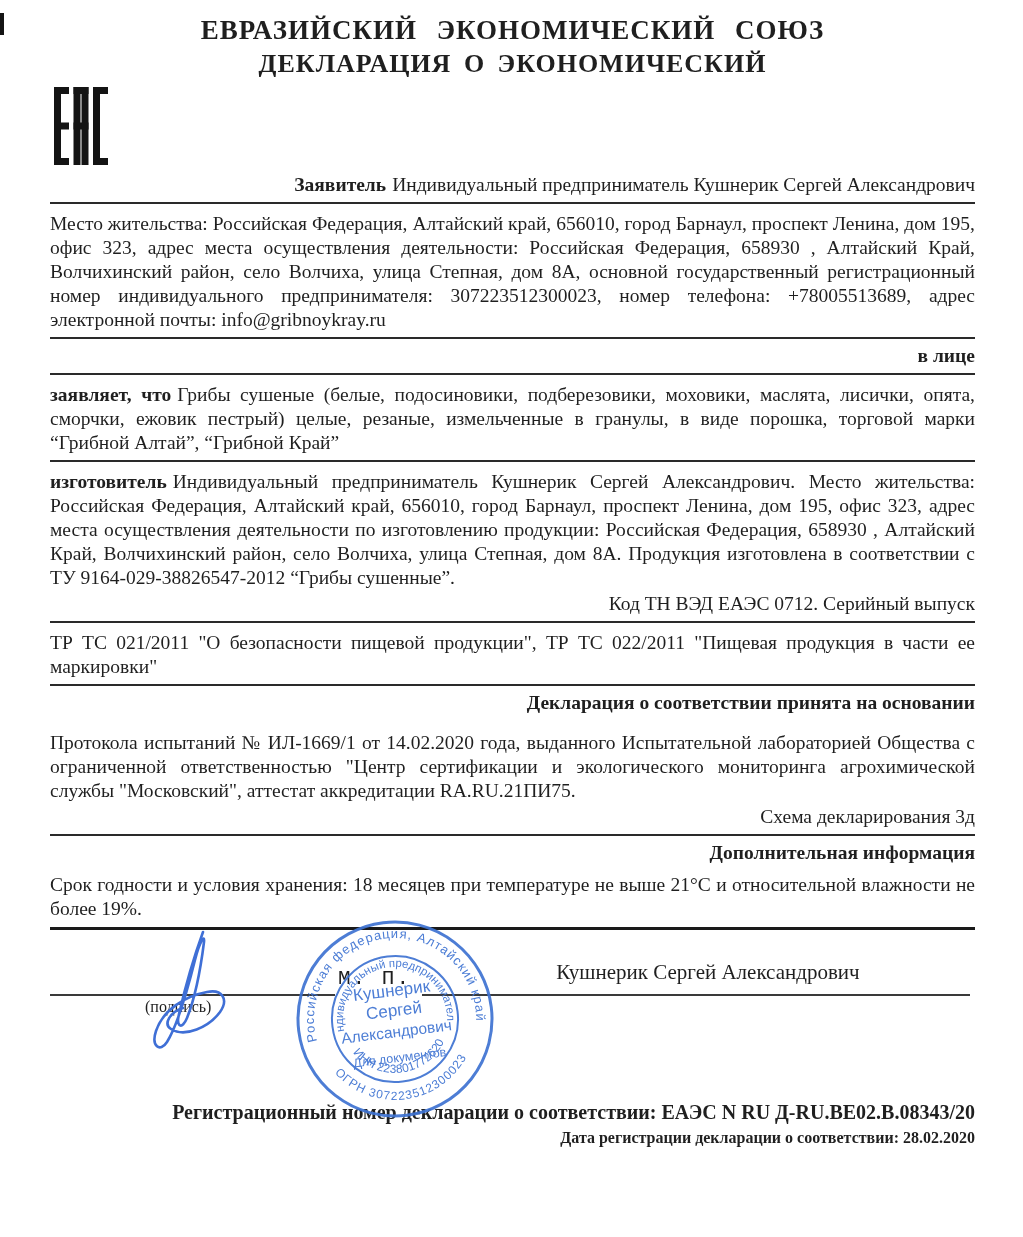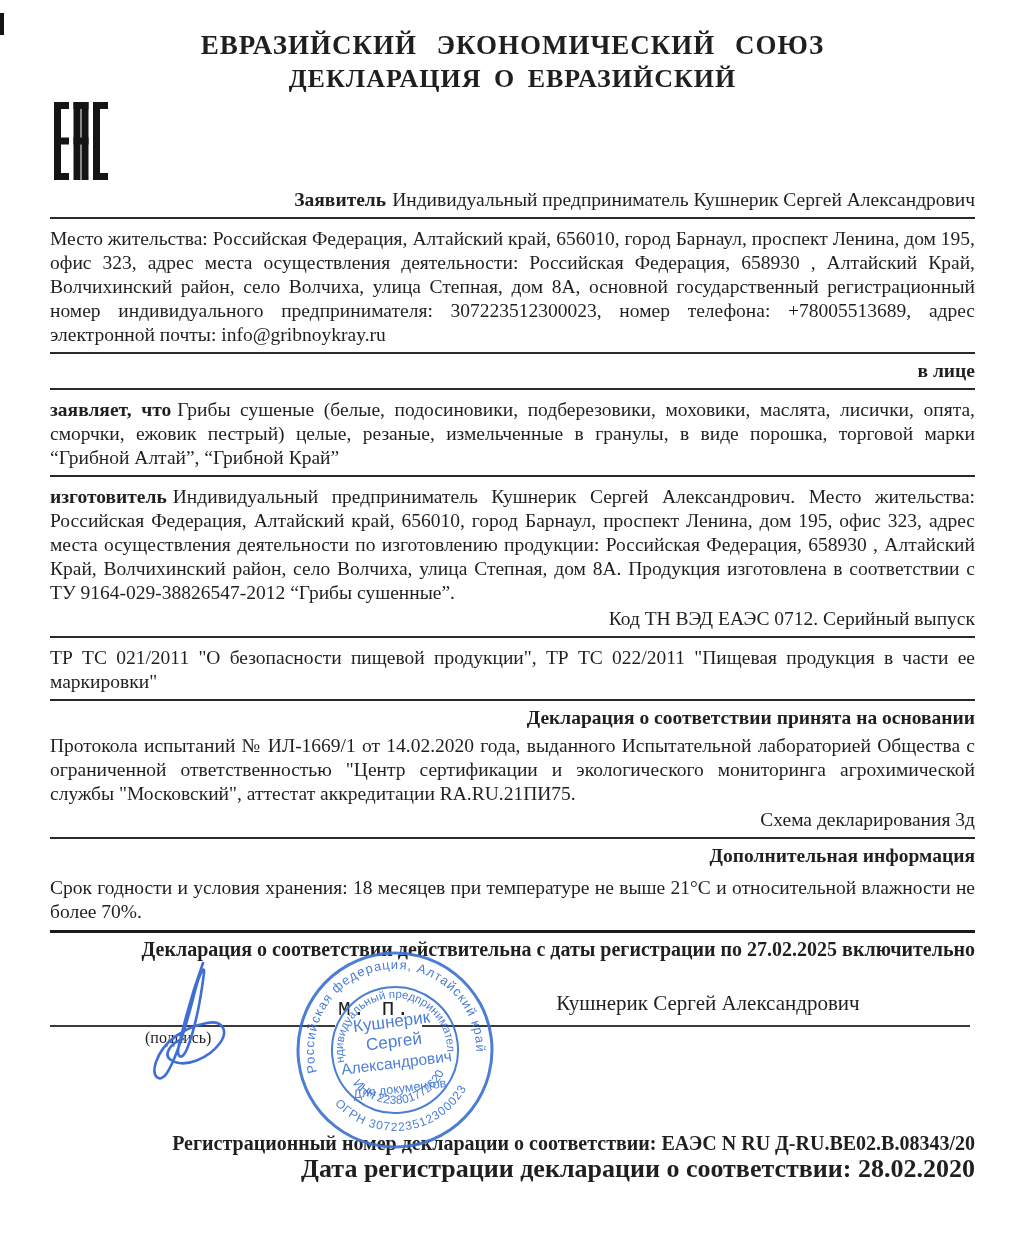--- a/index.html
+++ b/index.html
@@ -4,21 +4,21 @@
 <style>
   html,body{margin:0;padding:0;}
   body{
     width:1023px;height:1237px;
     background:#ffffff;
     font-family:"Liberation Serif", serif;
     color:#1f1f1f;
     position:relative;
     overflow:hidden;
   }
-  .page{position:absolute;inset:0;padding:26px 48px 0 50px;box-sizing:border-box;}
+  .page{position:absolute;inset:0;padding:11px 48px 0 50px;box-sizing:border-box;}
   .artifact{position:absolute;left:0;top:13px;width:4px;height:22px;background:#141414;}
   .t1{font-size:27px;font-weight:bold;text-align:center;margin:4px 0 0;word-spacing:12px;letter-spacing:1px;}
   .t2{font-size:26px;font-weight:bold;text-align:center;margin:3px 0 0;word-spacing:5px;letter-spacing:1px;}
   .eac-wrap{margin:8px 0 0 4px;height:78px;}
   p{margin:2px 0;font-size:19.5px;line-height:24px;text-align:right;}
   .just{text-align:justify;margin-top:8px;}
   .lead{font-weight:bold;margin-right:6px;}
   .heading{font-weight:bold;}
   hr.sep{border:none;border-top:2px solid #2a2a2a;margin:5px 0;}
   hr.sep.thick{border-top:3px solid #1a1a1a;margin:6px 0 4px;}
@@ -29,30 +29,30 @@
   .sig-line.left{left:0;width:285px;}
   .sig-line.right{left:372px;width:548px;}
   .sig-caption{position:absolute;top:64px;left:95px;font-size:16px;}
   .mp-label{position:absolute;top:33px;left:288px;font-size:21px;letter-spacing:2px;z-index:1;font-family:Liberation Mono, monospace;}
   .fio-name{position:absolute;top:26px;left:428px;width:460px;text-align:center;font-size:21px;}
   .fio-caption{position:absolute;top:64px;left:450px;width:460px;text-align:center;font-size:15px;}
   .signature-svg{position:absolute;left:75px;top:-8px;z-index:2;}
   .stamp-svg{position:absolute;left:230px;top:-30px;z-index:2;transform:rotate(-7deg);opacity:.92;}
   .stamp-ink text, .stamp-ink textPath{fill:#3e73d2;font-family:"Liberation Sans", sans-serif;}
   .reg-line{font-weight:bold;font-size:20px;margin-top:18px;}
-  .date-line{font-weight:bold;font-size:26px;margin-top:0;}
+  .date-line{font-weight:bold;font-size:16px;margin-top:0;}
 </style>
 </head>
 <body>
 
 <div class="page">
   <div class="artifact"></div>
 
   <h1 class="t1">ЕВРАЗИЙСКИЙ ЭКОНОМИЧЕСКИЙ СОЮЗ</h1>
-  <h1 class="t2">ДЕКЛАРАЦИЯ О ЕВРАЗИЙСКИЙ</h1>
+  <h1 class="t2">ДЕКЛАРАЦИЯ О ЭКОНОМИЧЕСКИЙ</h1>
 
   <div class="eac-wrap">
     <svg width="54" height="78" viewBox="0 0 54 78" aria-label="EAC">
       <g fill="#141414">
         <rect x="0" y="0" width="7" height="78"></rect>
           <rect x="0" y="0" width="15" height="7"></rect>
           <rect x="0" y="35.5" width="15" height="7"></rect>
           <rect x="0" y="71" width="15" height="7"></rect>
         <rect x="19.5" y="0" width="7" height="78"></rect>
           <rect x="27.5" y="0" width="7" height="78"></rect>
@@ -78,29 +78,28 @@
   <hr class="sep">
 
   <p class="just"><span class="lead">изготовитель</span><span>Индивидуальный предприниматель Кушнерик Сергей Александрович. Место жительства: Российская Федерация, Алтайский край, 656010, город Барнаул, проспект  Ленина, дом 195, офис 323, адрес места осуществления деятельности по изготовлению продукции: Российская Федерация, 658930 , Алтайский Край, Волчихинский район, село Волчиха, улица Степная, дом  8А. Продукция изготовлена в соответствии с ТУ 9164-029-38826547-2012 “Грибы сушенные”.</span></p>
   <p>Код ТН ВЭД ЕАЭС 0712. Серийный выпуск</p>
 
   <hr class="sep">
   <p class="just" style="margin-top:8px">ТР ТС 021/2011 "О безопасности пищевой продукции", ТР ТС 022/2011 "Пищевая  продукция в части ее маркировки"</p>
 
   <hr class="sep">
   <p class="heading">Декларация о соответствии принята на основании</p>
-  <p class="just" style="margin-top:4px">Протокола испытаний № ИЛ-1669/1 от 14.02.2020 года, выданного Испытательной лабораторией Общества с ограниченной ответственностью "Центр сертификации и экологического  мониторинга агрохимической  службы "Московский",  аттестат аккредитации RA.RU.21ПИ75.</p>
+  <p class="just" style="margin-top:16px">Протокола испытаний № ИЛ-1669/1 от 14.02.2020 года, выданного Испытательной лабораторией Общества с ограниченной ответственностью "Центр сертификации и экологического  мониторинга агрохимической  службы "Московский",  аттестат аккредитации RA.RU.21ПИ75.</p>
   <p>Схема декларирования 3д</p>
 
   <hr class="sep">
   <p class="heading">Дополнительная информация</p>
-  <p class="just" style="margin-top:8px">Срок годности и условия хранения: 18 месяцев при температуре  не выше 21°С и относительной влажности не более 70%.</p>
+  <p class="just" style="margin-top:8px">Срок годности и условия хранения: 18 месяцев при температуре  не выше 21°С и относительной влажности не более 19%.</p>
 
   <hr class="sep thick">
-  <p class="validity">Декларация о соответствии  действительна с даты регистрации по 27.02.2025 включительно</p>
 
   <div class="sig-area">
     <svg class="signature-svg" width="140" height="125" viewBox="0 0 140 125">
       <path d="M78 6 C70 28 60 62 54 88 C51 101 57 104 62 92 C70 72 76 40 79 16 C80 8 75 14 70 34 C61 70 52 100 42 116 C35 127 26 120 31 105 C38 84 60 70 82 66 C97 63 104 73 95 86 C84 101 60 112 46 103 C38 98 45 86 58 82" fill="none" stroke="#3f6fd6" stroke-width="2.6" stroke-linecap="round"></path>
     </svg>
 
     <div class="sig-line left"></div>
     <div class="sig-caption">(подпись)</div>
 
     <div class="mp-label">М. П.</div>

